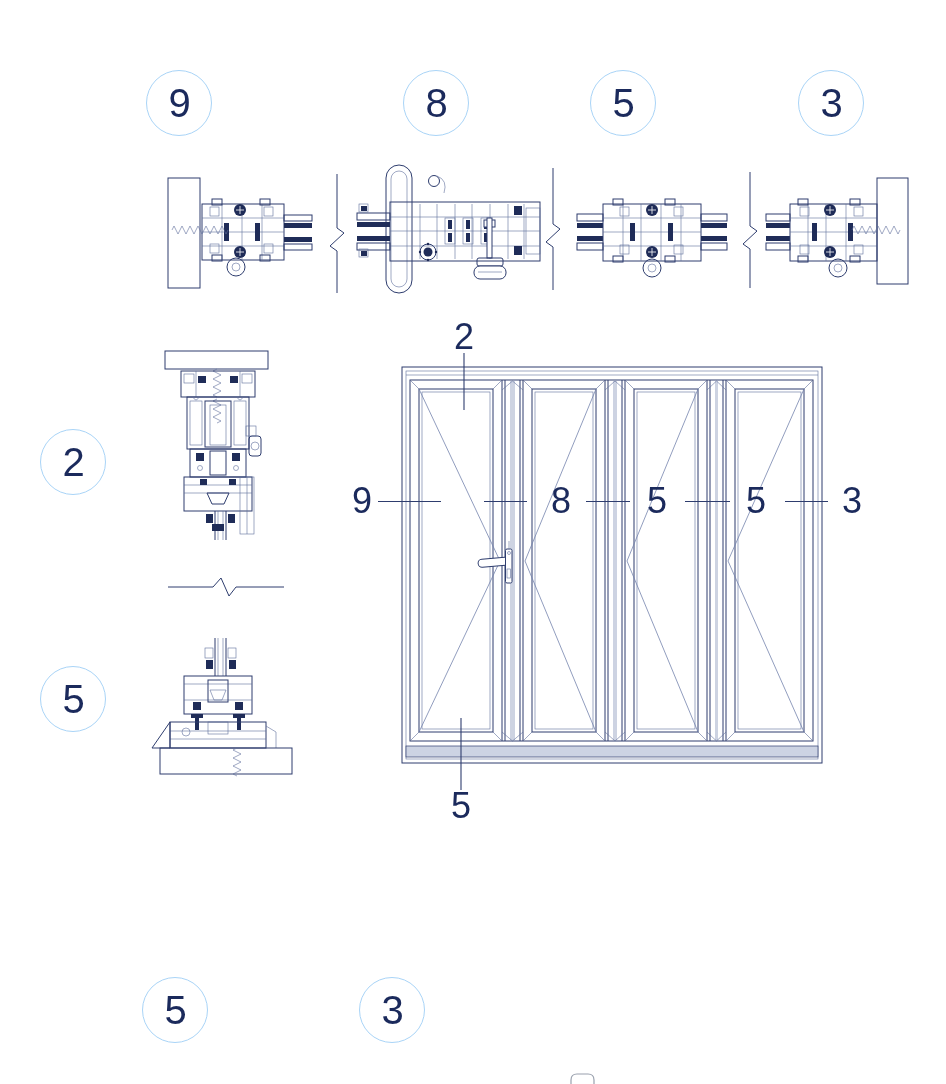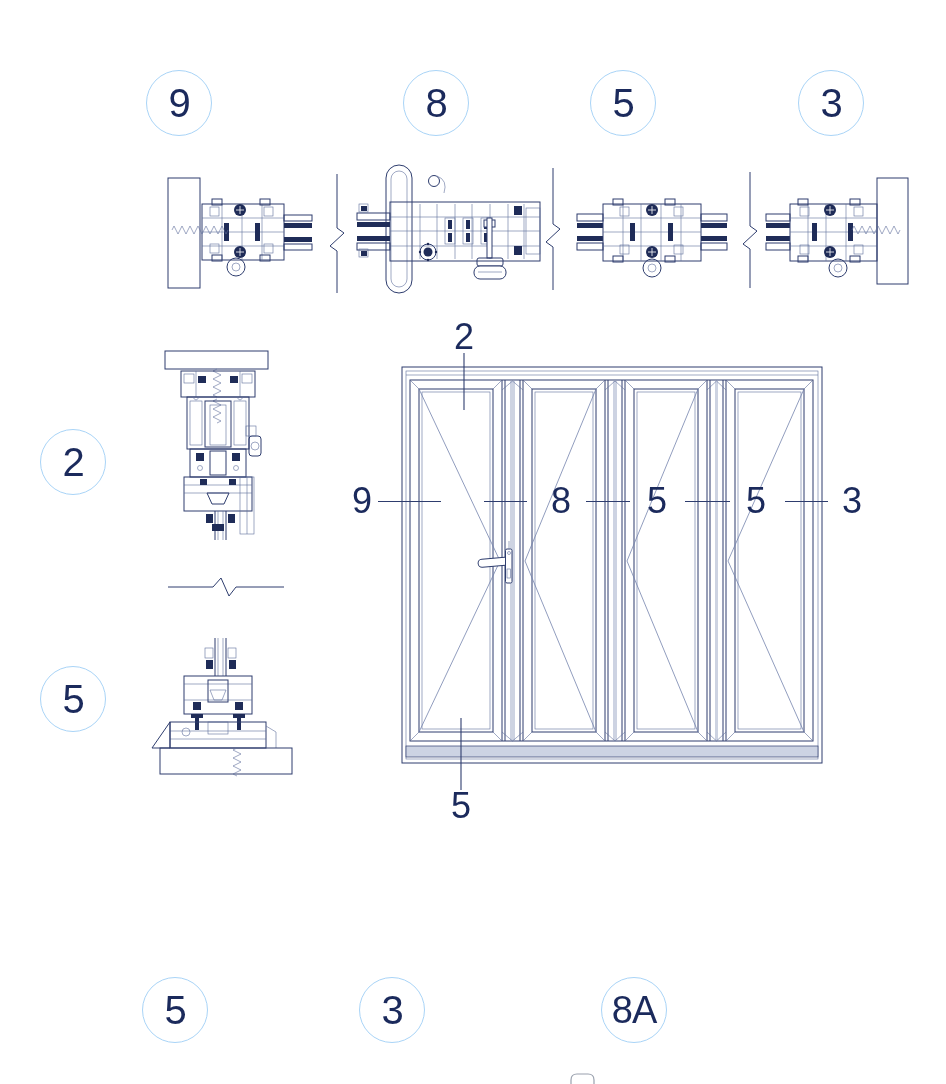--- a/index.html
+++ b/index.html
@@ -331,23 +331,20 @@
   <div class="callout" style="left:40px;top:666px;">
       <span>5</span>
     </div>
 
   <div class="callout" style="left:142px;top:977px;">
       <span>5</span>
     </div>
   <div class="callout" style="left:359px;top:977px;">
       <span>3</span>
     </div>
-  <div class="callout" style="left:601px;top:977px;font-size:38px;">
-      <span>8A</span>
-    </div>
 
   <div class="lbl" style="left:442px;top:317px;">2</div>
   <div class="lbl" style="left:340px;top:481px;">9</div>
   <div class="lbl" style="left:539px;top:481px;">8</div>
   <div class="lbl" style="left:635px;top:481px;">5</div>
   <div class="lbl" style="left:734px;top:481px;">5</div>
   <div class="lbl" style="left:830px;top:481px;">3</div>
   <div class="lbl" style="left:439px;top:786px;">5</div>
 
 </div>

